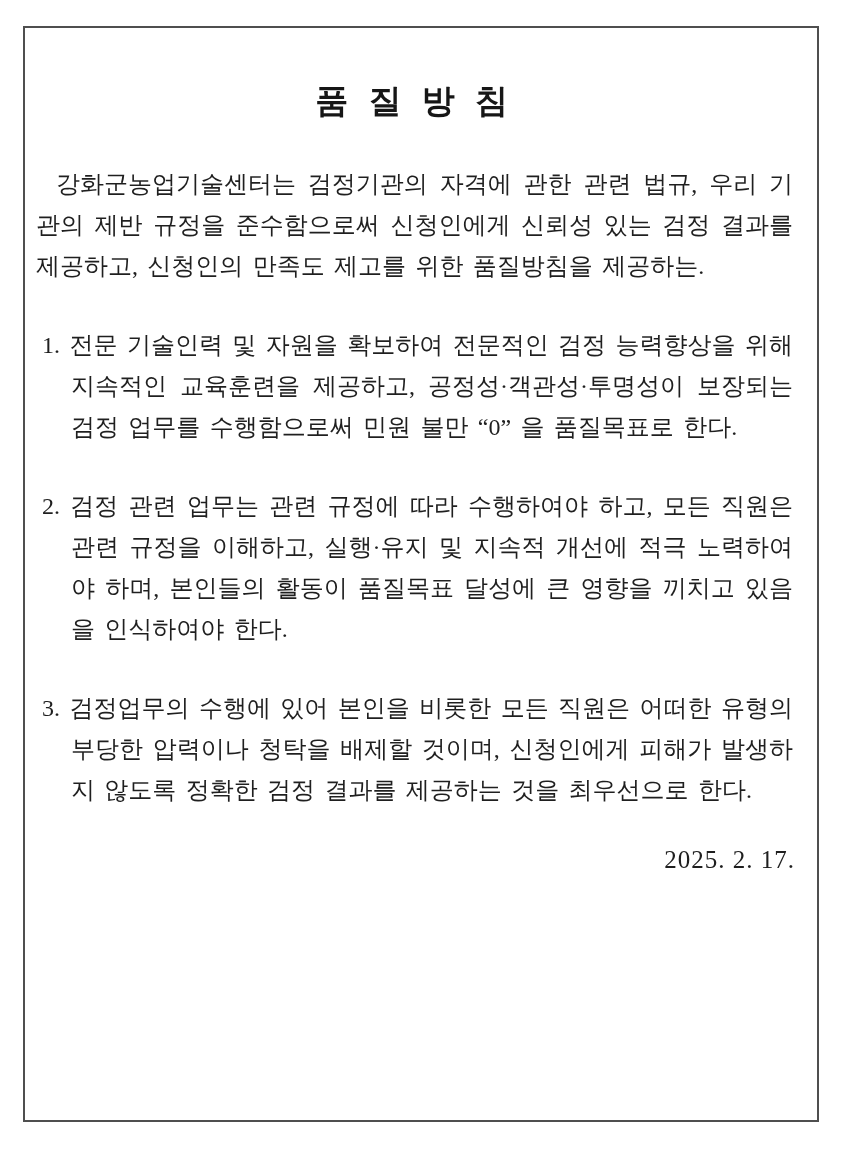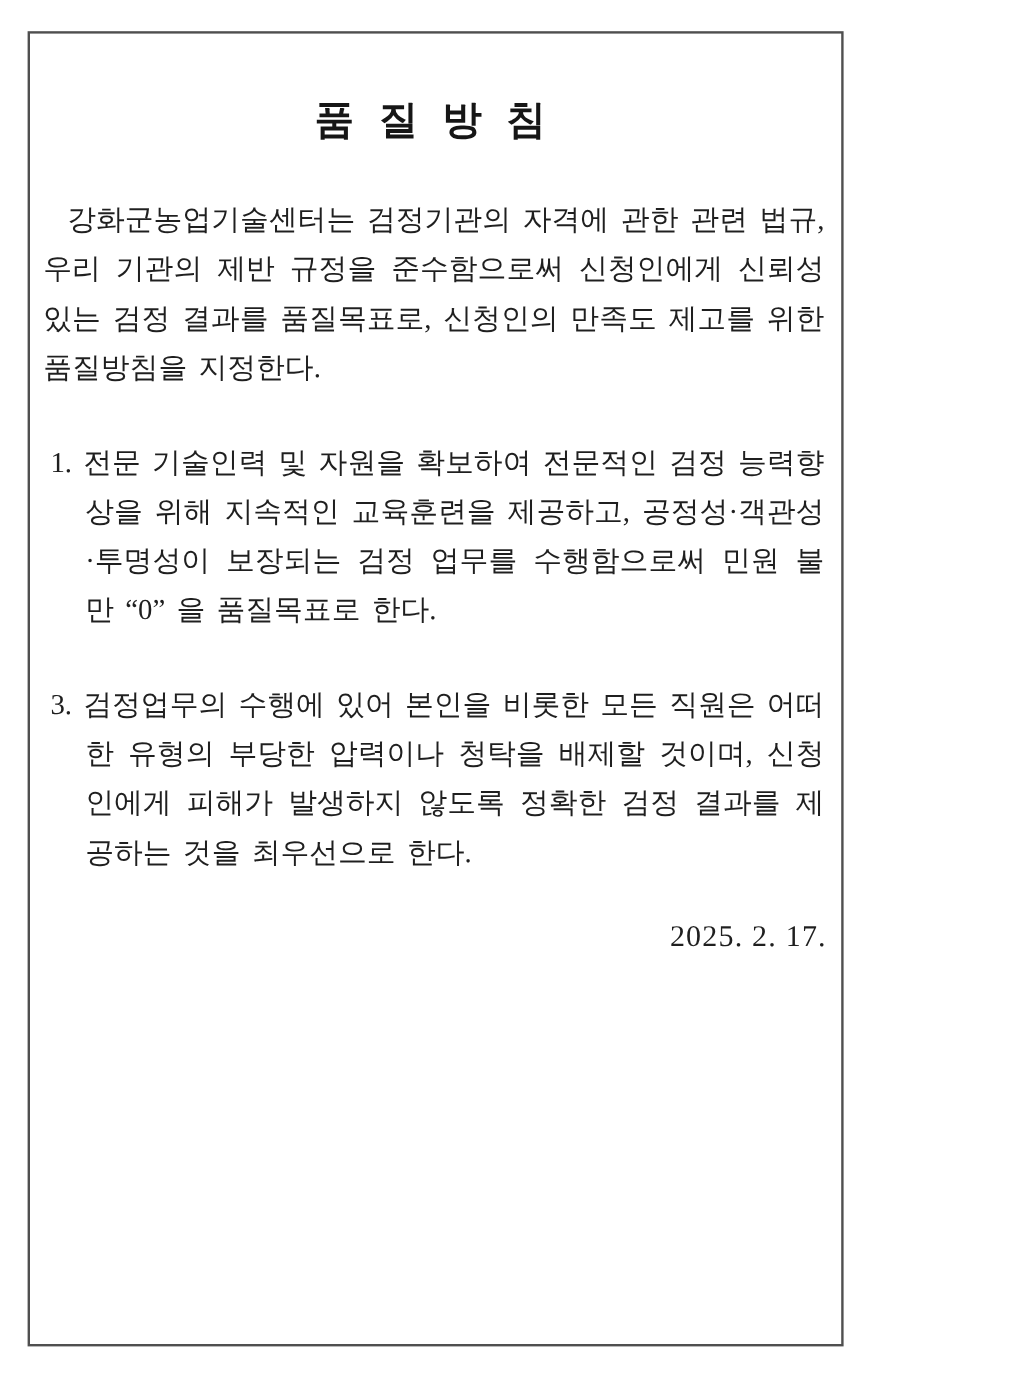--- a/index.html
+++ b/index.html
@@ -13,25 +13,25 @@
     height: 1155px;
     background: #ffffff;
     overflow: hidden;
     font-family: "Liberation Serif", "DejaVu Serif", serif;
     color: #1f1f1f;
   }
   .frame {
     position: absolute;
     left: 23px;
     top: 26px;
-    width: 680px;
+    width: 796px;
     height: 1096px;
     border: 2px solid #4f4f4f;
     box-sizing: border-box;
-    padding: 48px 12px 0 9px;
+    padding: 48px 22px 0 9px;
   }
   .title {
     margin: 0;
     text-align: center;
     font-size: 33px;
     font-weight: bold;
     letter-spacing: 6px;
     line-height: 50px;
     color: #161616;
   }
@@ -73,27 +73,31 @@
   }
 </style>
 </head>
 <body>
 
 <div class="page">
   <div class="frame">
 
     <h1 class="title">품 질 방 침</h1>
 
-    <p class="intro body-text">강화군농업기술센터는 검정기관의 자격에 관한 관련 법규, 우리 기관의 제반 규정을 준수함으로써 신청인에게 신뢰성 있는 검정 결과를 품질목표로, 신청인의 만족도 제고를 위한 품질방침을 지정한다.</p>
+    <p class="intro body-text">강화군농업기술센터는 검정기관의 자격에 관한 관련 법규, 우리 기관의 제반 규정을 준수함으로써 신청인에게 신뢰성 있는 검정 결과를 제공하고, 신청인의 만족도 제고를 위한 품질방침을 제공하는.</p>
 
     <div class="policy-item body-text">
       <span class="item-number">1.</span>
       <span class="item-text">전문 기술인력 및 자원을 확보하여 전문적인 검정 능력향상을 위해 지속적인 교육훈련을 제공하고, 공정성·객관성·투명성이 보장되는 검정 업무를 수행함으로써 민원 불만 “0” 을 품질목표로 한다.</span>
     </div>
 
+    <div class="policy-item body-text">
+      <span class="item-number">2.</span>
+      <span class="item-text">검정 관련 업무는 관련 규정에 따라 수행하여야 하고, 모든 직원은 관련 규정을 이해하고, 실행·유지 및 지속적 개선에 적극 노력하여야 하며, 본인들의 활동이 품질목표 달성에 큰 영향을 끼치고 있음을 인식하여야 한다.</span>
+    </div>
 
     <div class="policy-item body-text">
       <span class="item-number">3.</span>
       <span class="item-text">검정업무의 수행에 있어 본인을 비롯한 모든 직원은 어떠한 유형의 부당한 압력이나 청탁을 배제할 것이며, 신청인에게 피해가 발생하지 않도록 정확한 검정 결과를 제공하는 것을 최우선으로 한다.</span>
     </div>
 
 
     <p class="doc-date">2025. 2. 17.</p>
 
 

